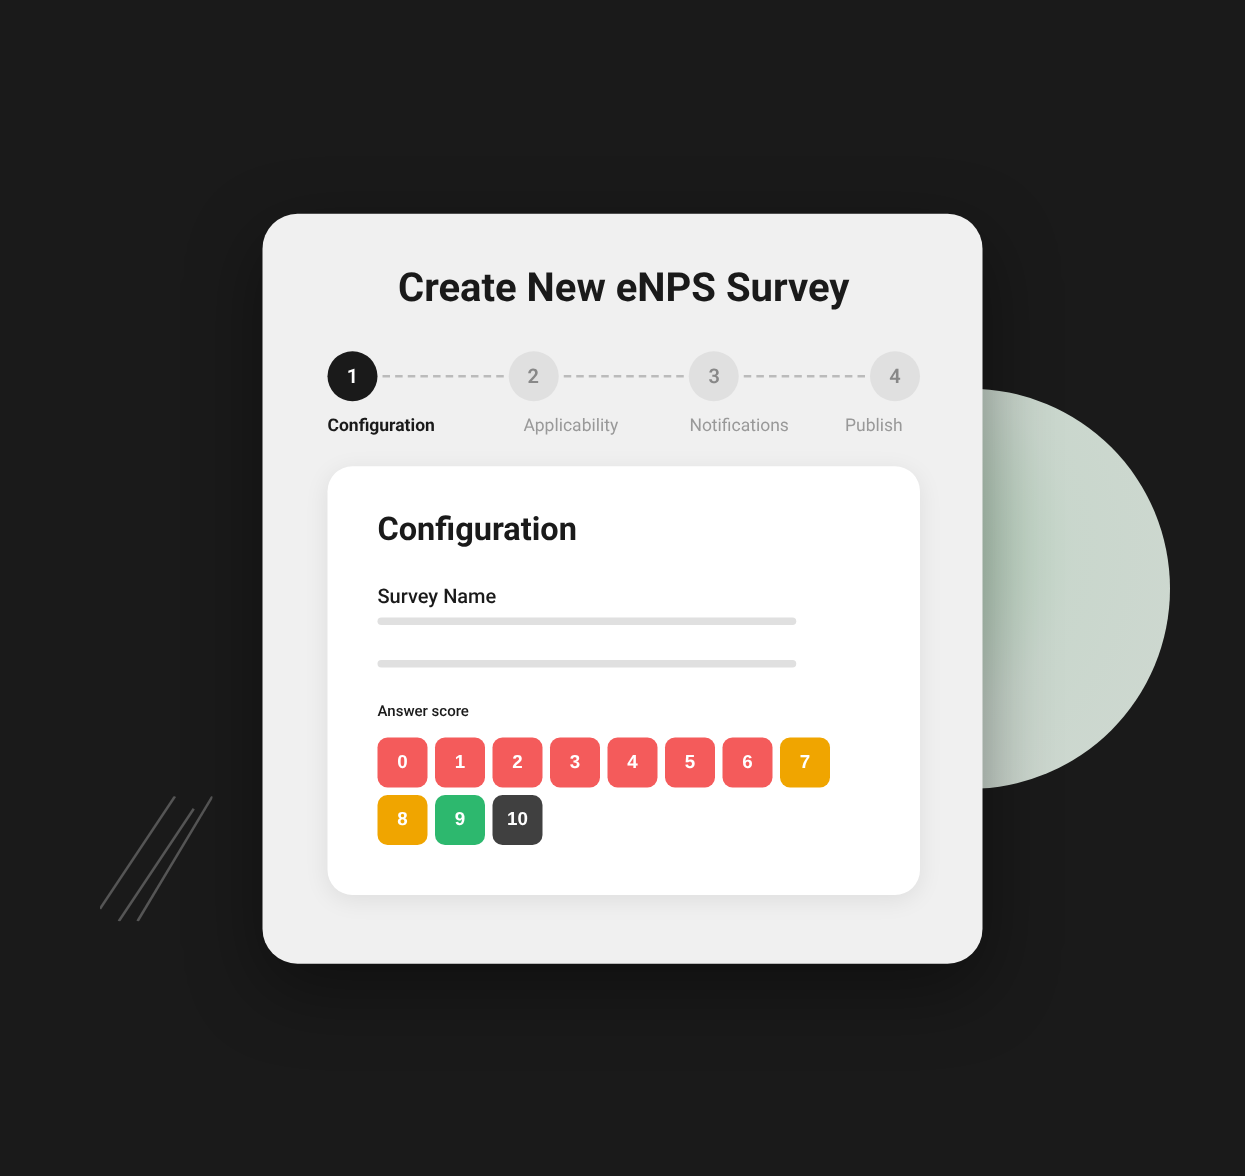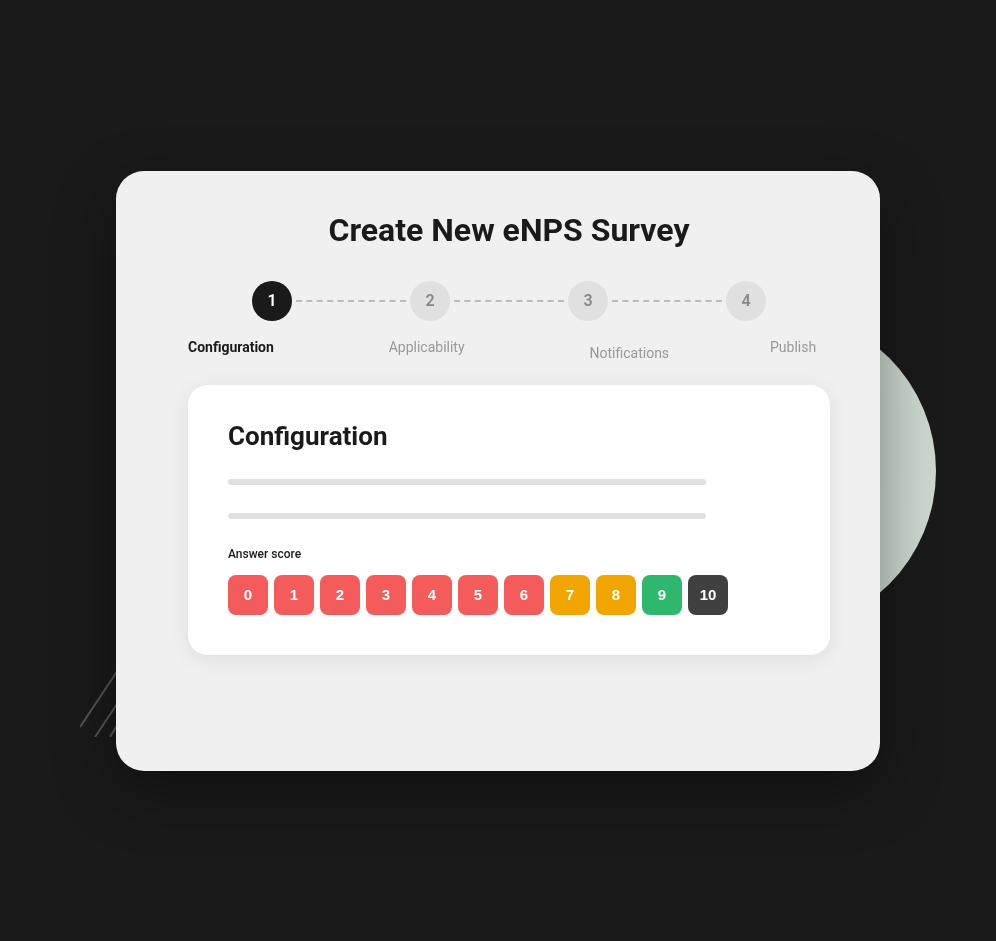--- a/index.html
+++ b/index.html
@@ -39,22 +39,22 @@
     .lines-decoration svg line {
       stroke: #555;
       stroke-width: 2;
     }
 
     .outer-card {
       position: relative;
       z-index: 1;
       background: #f0f0f0;
       border-radius: 28px;
-      padding: 40px 50px 50px 72px;
-      width: 764px;
+      padding: 40px 50px 50px 52px;
+      width: 576px;
       min-height: 600px;
       box-shadow: 0 20px 60px rgba(0,0,0,0.4);
     }
 
     .page-title {
       font-size: 32px;
       font-weight: 700;
       color: #1a1a1a;
       text-align: center;
       margin-bottom: 32px;
@@ -112,22 +112,22 @@
       color: #999;
       text-align: center;
     }
 
     .step-label.active {
       color: #1a1a1a;
       font-weight: 700;
     }
 
     .step-label-1 { flex: 0 0 120px; text-align: left; }
-    .step-label-2 { flex: 0 0 100px; text-align: left; }
-    .step-label-3 { flex: 0 0 120px; text-align: center; margin-top: 12px; }
+    .step-label-2 { flex: 0 0 100px; text-align: center; }
+    .step-label-3 { flex: 0 0 120px; text-align: center; }
     .step-label-4 { flex: 0 0 60px; text-align: left; }
 
     
     .inner-card {
       background: #fff;
       border-radius: 20px;
       padding: 36px 40px 40px 40px;
       box-shadow: 0 4px 20px rgba(0,0,0,0.08);
     }
 
@@ -211,20 +211,21 @@
     <span class="step-label step-label-1 active">Configuration</span>
     <span class="step-label step-label-2">Applicability</span>
     <span class="step-label step-label-3">Notifications</span>
     <span class="step-label step-label-4">Publish</span>
   </div>
 
   <div class="inner-card">
 
     <h2 class="section-title">Configuration</h2>
 
+    <div class="field-label">Survey Name</div>
     <div class="field-bar"></div>
 
     <div class="field-bar"></div>
 
     <div class="answer-score-label">Answer score</div>
 
     <div class="score-buttons">
     <button class="score-btn" style="background-color: rgb(244, 91, 91);">0</button>
         <button class="score-btn" style="background-color: rgb(244, 91, 91);">1</button>
         <button class="score-btn" style="background-color: rgb(244, 91, 91);">2</button>

